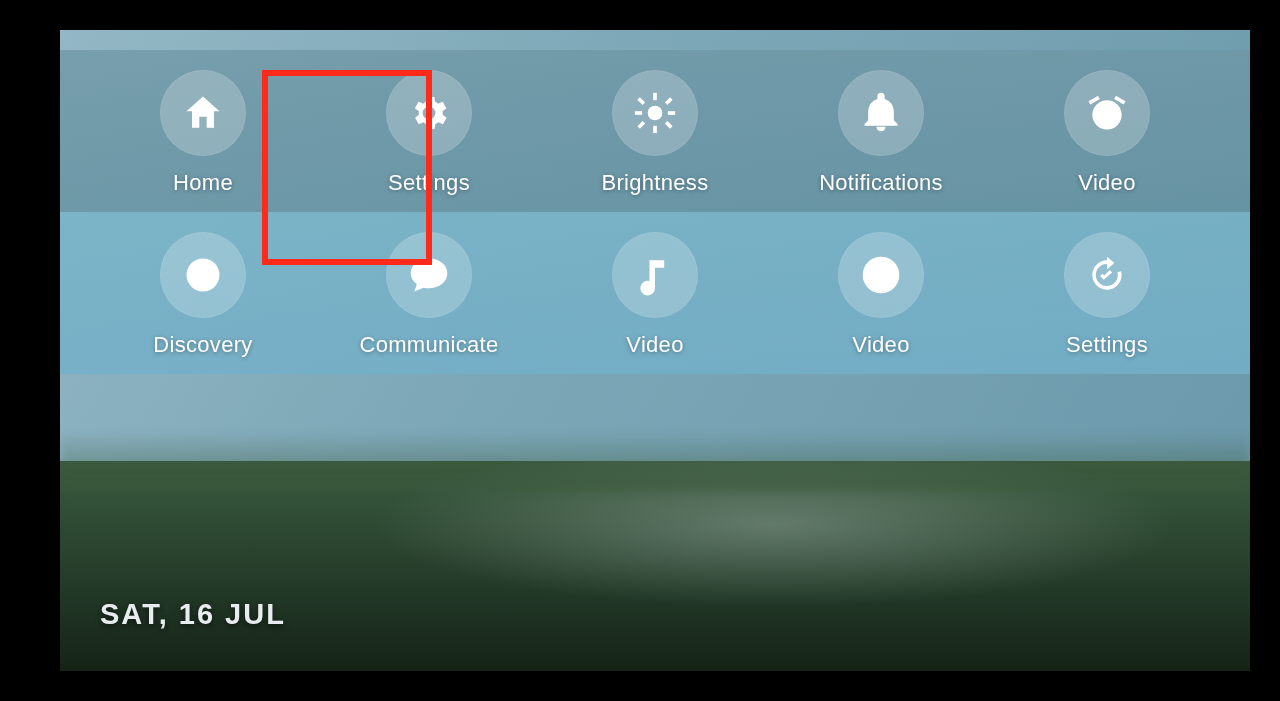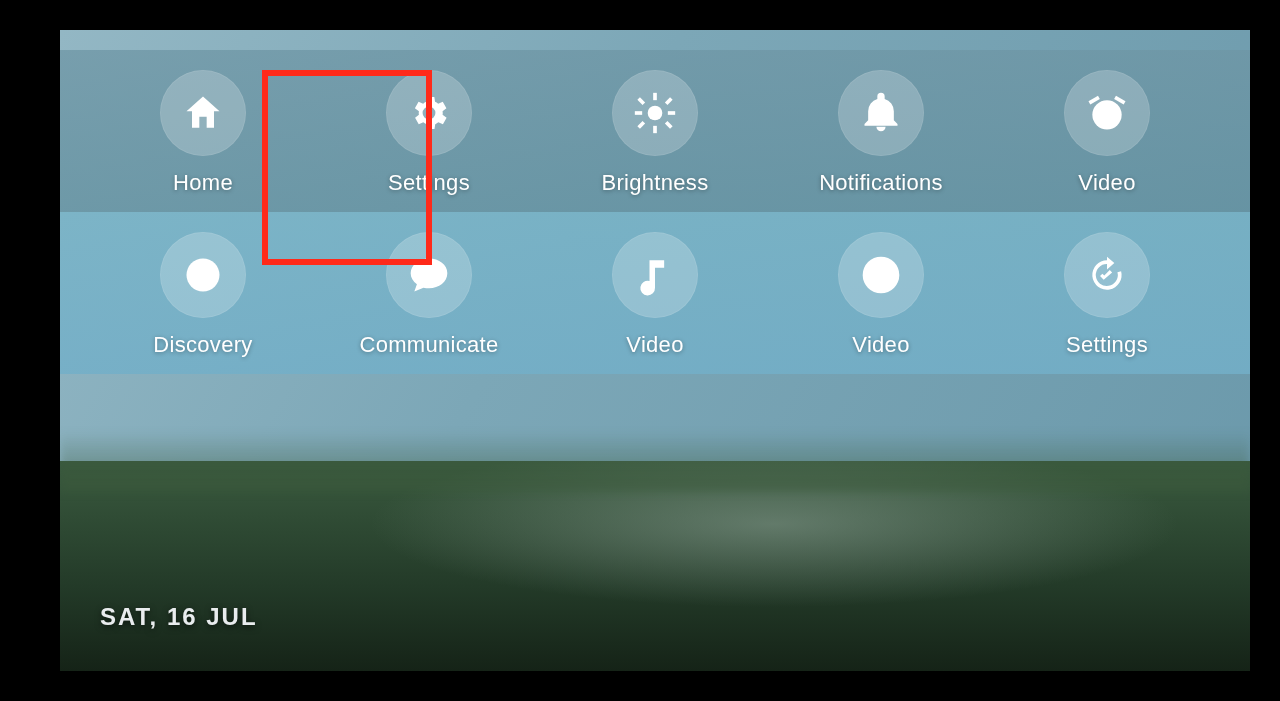--- a/index.html
+++ b/index.html
@@ -91,21 +91,21 @@
   .highlight-box {
     position: absolute;
     border: 6px solid #ff2a1a;
     pointer-events: none;
   }
   .date {
     position: absolute;
     left: 40px;
     bottom: 40px;
     color: #e9ecee;
-    font-size: 24px;
+    font-size: 29px;
     font-weight: 800;
     letter-spacing: 2px;
     text-shadow: 0 2px 6px rgba(0,0,0,0.6);
   }
 </style>
 </head>
 <body>
 
 <div class="screen">
   <div class="landscape"></div>

